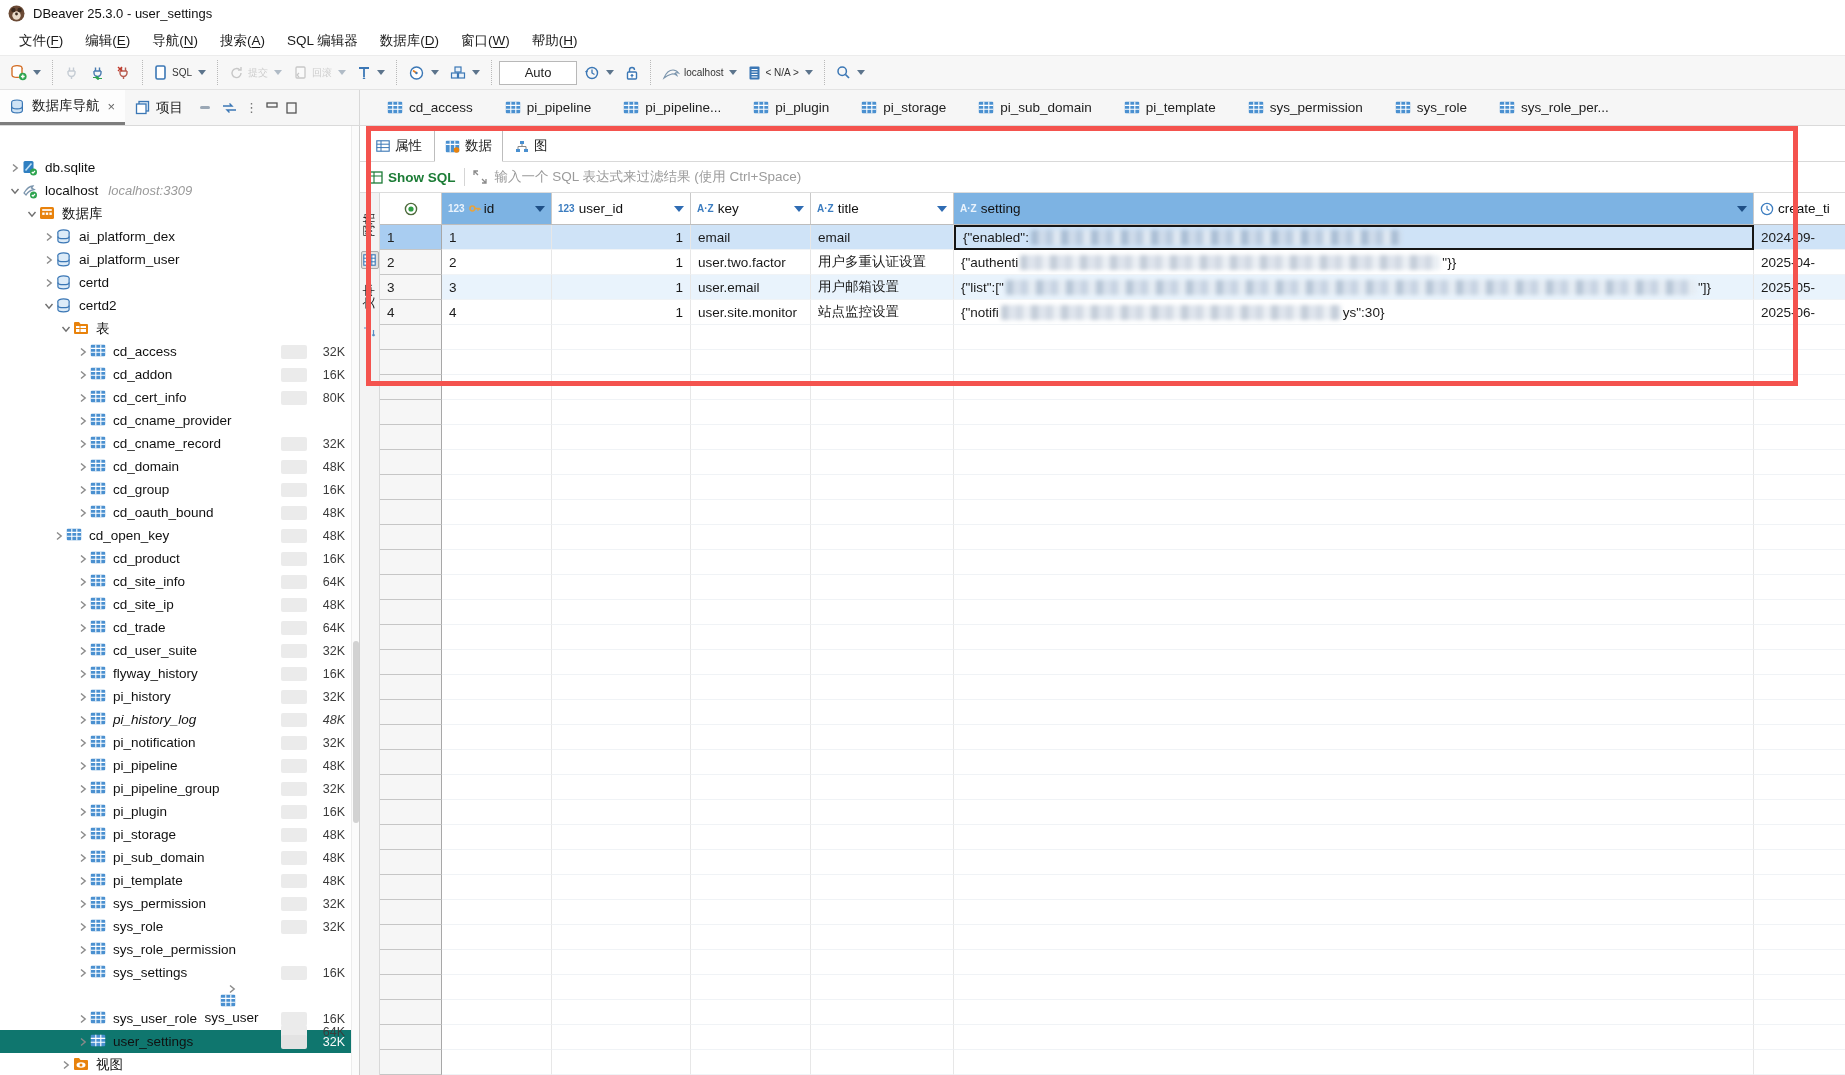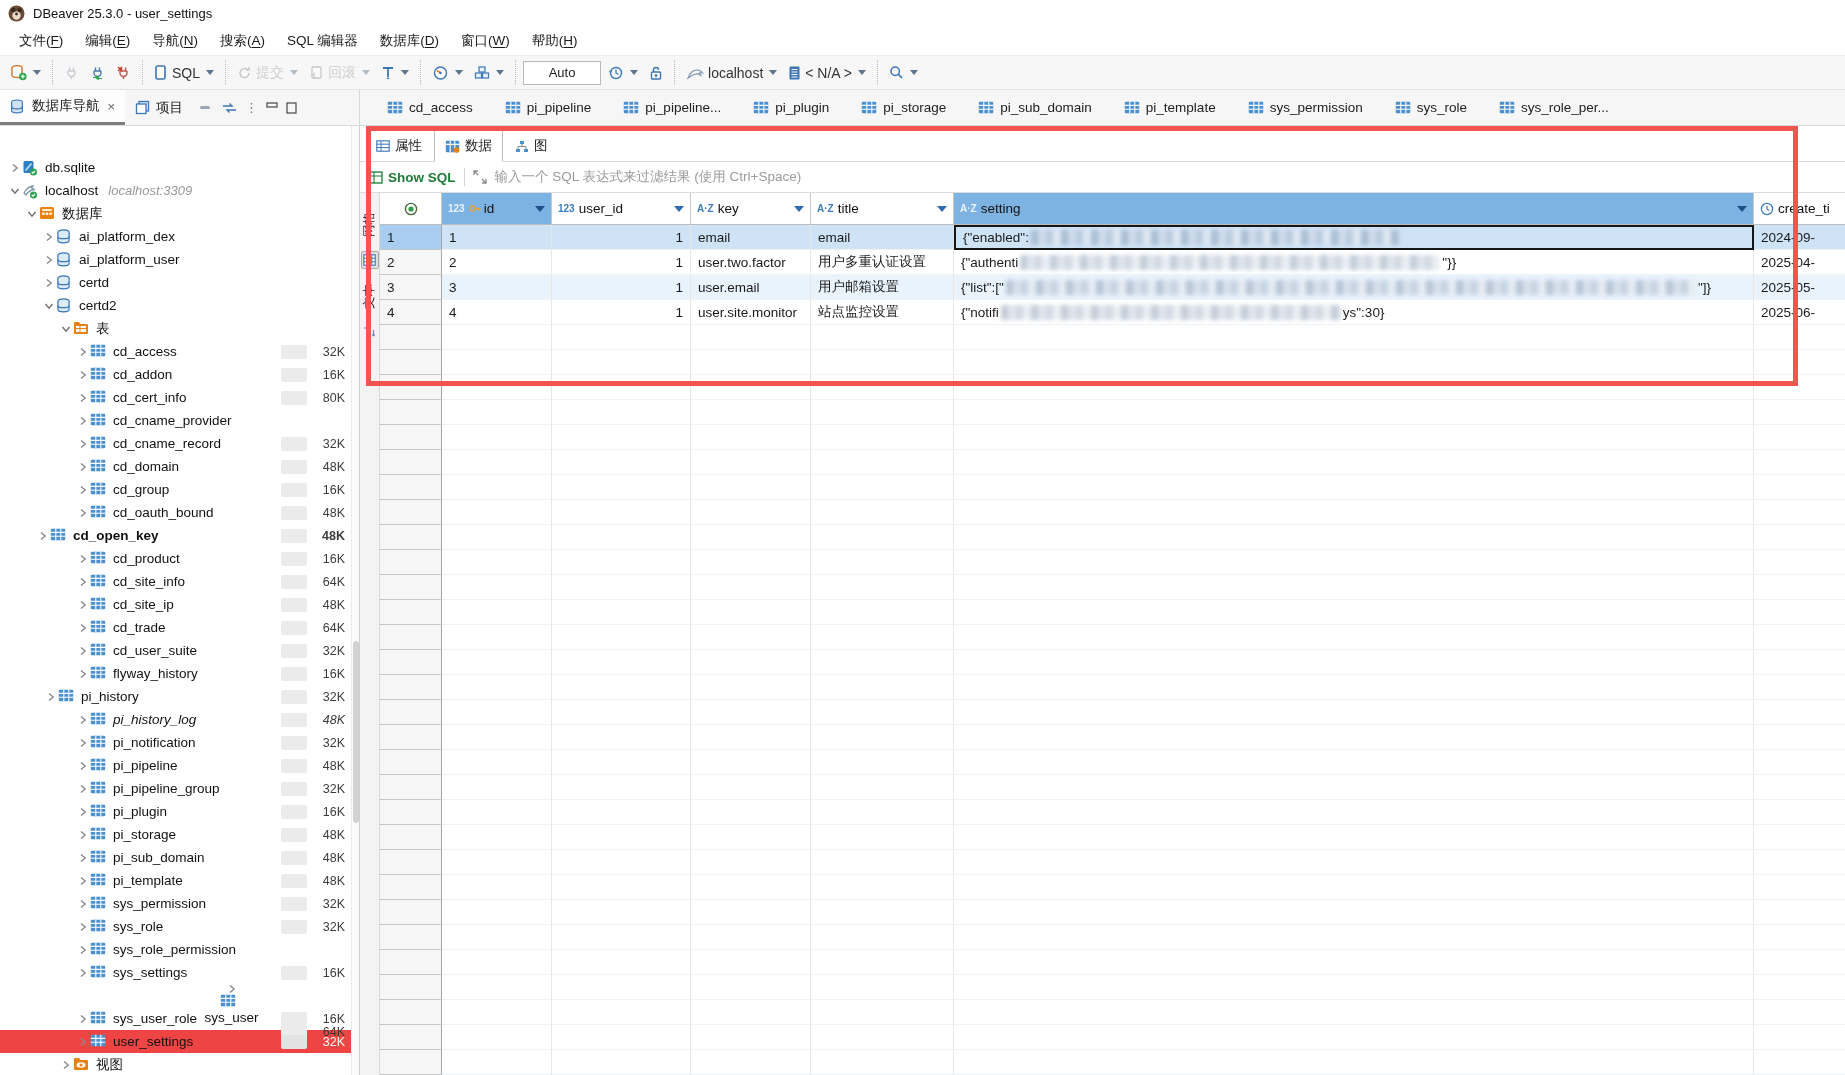--- a/index.html
+++ b/index.html
@@ -8,21 +8,21 @@
 
   
   .titlebar { height:26px; display:flex; align-items:center; gap:8px; padding-left:8px; background:#ffffff; }
   .titlebar .title { font-size:13px; color:#111; }
   .menubar { height:29px; display:flex; align-items:center; padding-left:8px; background:#ffffff; font-size:13.5px; }
   .menu-item { padding:4px 11px; cursor:default; }
   .menu-item u { text-underline-offset:2px; }
   .toolbar { height:35px; display:flex; align-items:center; background:#f7f7f7; border-top:1px solid #ececec; border-bottom:1px solid #e3e3e3; padding:0 6px; gap:3px; }
   .tbtn { display:flex; align-items:center; gap:4px; padding:3px 4px; border-radius:3px; }
   .tbtn.disabled { opacity:.45; }
-  .tlabel { font-size:14px; color:#333; }
+  .tlabel { font-size:10px; color:#333; }
   .tsep { width:0; border-left:1px dotted #b9b9b9; align-self:stretch; margin:4px 4px; }
   .caret { width:0; height:0; border-left:4px solid transparent; border-right:4px solid transparent; border-top:5px solid #5c748c; margin-left:2px; }
   .auto-box { width:78px; height:24px; border:1px solid #b8b8b8; background:#fff; text-align:center; font-size:13px; font-family:"Liberation Sans",sans-serif; color:#222; }
 
   
   .tabstrip { height:36px; display:flex; background:#f6f6f6; border-bottom:1px solid #dadada; }
   .panel-tabs { width:360px; display:flex; align-items:stretch; border-right:1px solid #d8d8d8; }
   .ptab { display:flex; align-items:center; gap:6px; padding:0 10px; font-size:13.5px; }
   .ptab.selected { background:#fdfdfd; border-bottom:3px solid #7d7d7d; }
   .ptab .close { color:#666; font-size:13px; margin-left:2px; }
@@ -31,21 +31,21 @@
   .etab { display:flex; align-items:center; gap:6px; padding:0 13px; font-size:13.5px; color:#222; white-space:nowrap; }
 
   
   .page-body { display:flex; height:949px; }
   .sidebar { width:360px; position:relative; background:#fff; border-right:1px solid #cfcfcf; overflow:hidden; }
   .filter-row { height:26px; display:flex; align-items:center; margin:1px 2px 0 2px; gap:4px; }
   .filter-input { flex:0 0 238px; height:22px; border:1px solid #c6c6c6; padding:0 5px; font-size:12.5px; font-family:"Liberation Sans",sans-serif; color:#333; }
   .filter-input::placeholder { color:#8f8f8f; }
   .tree { position:absolute; top:30px; left:0; right:8px; }
   .trow { height:23px; display:flex; align-items:center; font-size:13.5px; white-space:nowrap; }
-  .trow.selected { background:#ef4444; }
+  .trow.selected { background:#0f766e; }
   .trow .chev { width:14px; display:inline-flex; justify-content:center; color:#8a8a8a; flex:none; }
   .trow .ticon { width:18px; height:16px; flex:none; margin-right:5px; position:relative; }
   .trow .tlab { color:#111; }
   .trow .tdetail { color:#9a9a9a; font-style:italic; margin-left:10px; font-size:13px; }
   .trow .stats { margin-left:auto; display:flex; align-items:center; gap:6px; padding-right:6px; }
   .trow .sbar { width:26px; height:14px; background:#ebebeb; border-radius:2px; }
   .trow.selected .sbar { background:#e3e3e3; }
   .trow .ssize { width:32px; text-align:right; font-size:12.5px; color:#3c3c3c; }
   .trow.selected .ssize { color:#fafafa; }
   .side-scroll { position:absolute; right:0; top:0; bottom:0; width:8px; background:#fbfbfb; border-left:1px solid #ececec; }
@@ -627,21 +627,21 @@
               <rect x="0.8" y="0.8" width="14.4" height="11.4" rx="1" fill="#4a90d0"></rect>
               <path d="M0.8 4.4h14.4M0.8 8.2h14.4M5.8 0.8v11.4M10.8 0.8v11.4" stroke="#fff" stroke-width="1.1"></path>
             </svg>
           </span>
           <span class="tlab">cd_oauth_bound</span>
           <span class="stats">
             <span class="sbar"></span>
             <span class="ssize">48K</span>
           </span>
         </div>
-        <div class="trow" style="padding-left: 36px; font-weight: bold;">
+        <div class="trow" style="padding-left: 52px;">
           <span class="chev">
             <svg width="8" height="10" viewBox="0 0 8 10">
               <path d="M2 1.5l4.2 3.5L2 8.5" stroke="#8a8a8a" stroke-width="1.4" fill="none"></path>
             </svg>
           </span>
           <span class="ticon">
             <svg width="16" height="13" viewBox="0 0 16 13">
               <rect x="0.8" y="0.8" width="14.4" height="11.4" rx="1" fill="#4a90d0"></rect>
               <path d="M0.8 4.4h14.4M0.8 8.2h14.4M5.8 0.8v11.4M10.8 0.8v11.4" stroke="#fff" stroke-width="1.1"></path>
             </svg>
@@ -753,21 +753,21 @@
               <rect x="0.8" y="0.8" width="14.4" height="11.4" rx="1" fill="#4a90d0"></rect>
               <path d="M0.8 4.4h14.4M0.8 8.2h14.4M5.8 0.8v11.4M10.8 0.8v11.4" stroke="#fff" stroke-width="1.1"></path>
             </svg>
           </span>
           <span class="tlab">flyway_history</span>
           <span class="stats">
             <span class="sbar"></span>
             <span class="ssize">16K</span>
           </span>
         </div>
-        <div class="trow" style="padding-left: 44px;">
+        <div class="trow" style="padding-left: 76px;">
           <span class="chev">
             <svg width="8" height="10" viewBox="0 0 8 10">
               <path d="M2 1.5l4.2 3.5L2 8.5" stroke="#8a8a8a" stroke-width="1.4" fill="none"></path>
             </svg>
           </span>
           <span class="ticon">
             <svg width="16" height="13" viewBox="0 0 16 13">
               <rect x="0.8" y="0.8" width="14.4" height="11.4" rx="1" fill="#4a90d0"></rect>
               <path d="M0.8 4.4h14.4M0.8 8.2h14.4M5.8 0.8v11.4M10.8 0.8v11.4" stroke="#fff" stroke-width="1.1"></path>
             </svg>

